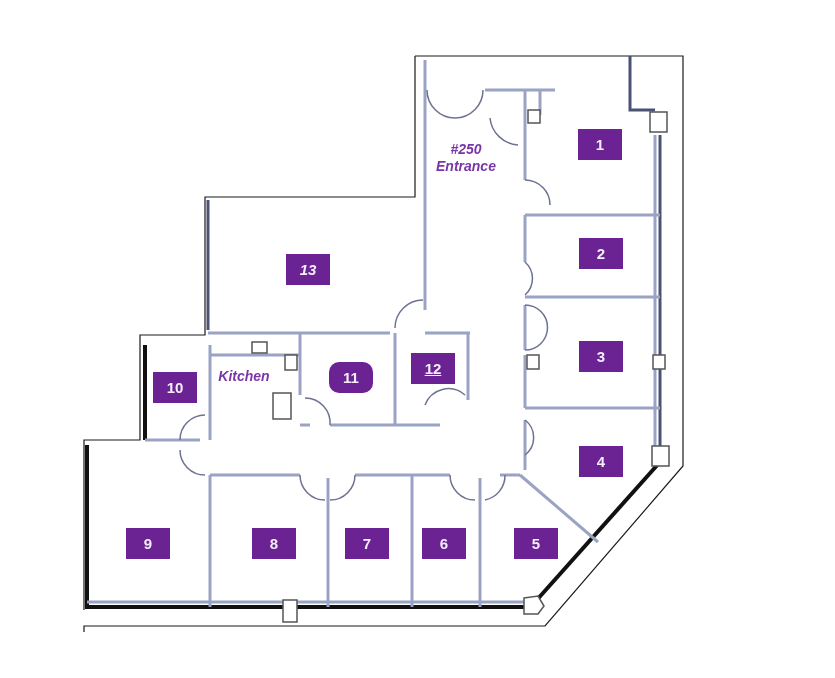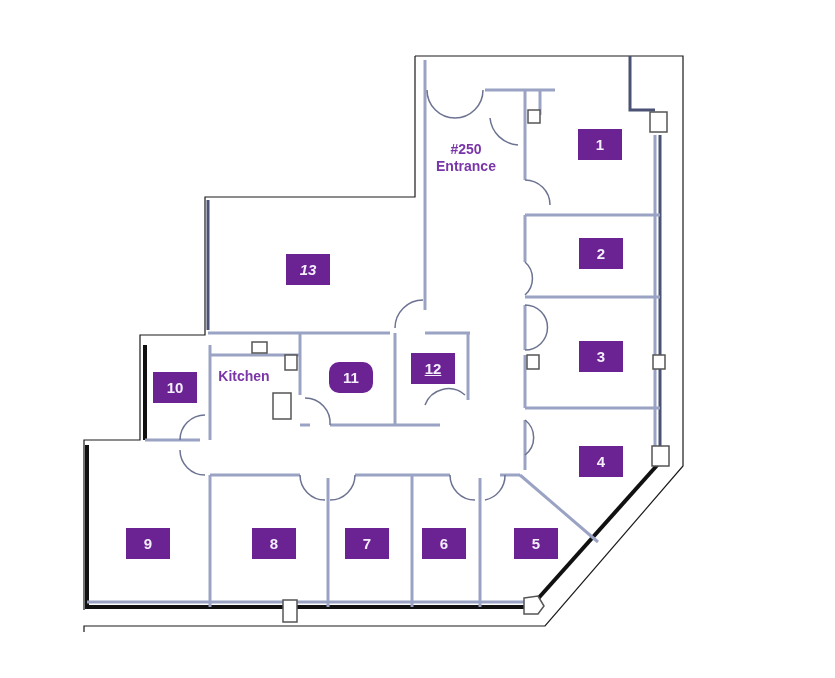--- a/index.html
+++ b/index.html
@@ -6,21 +6,21 @@
   body { width:835px; height:678px; position:relative; overflow:hidden; font-family:"Liberation Sans", sans-serif; }
   #plan { position:absolute; left:0; top:0; }
   .room-label {
     position:absolute; background:#6b2394; color:#f4eefa;
     font-family:"Liberation Sans", sans-serif; font-weight:bold; font-size:15px;
     display:flex; align-items:center; justify-content:center;
     width:44px; height:31px;
   }
   .text-label {
     position:absolute; color:#7a36a8; font-weight:bold; font-size:14px;
-    text-align:center; line-height:17px;
+    text-align:center; line-height:17px;font-style:italic;
   }
 </style>
 </head>
 <body>
 
 <svg id="plan" width="835" height="678" viewBox="0 0 835 678">
 
   <g fill="none" stroke="#1a1a1a" stroke-width="1.2">
     <polyline points="415,56 683,56 683,466 545,626 84,626 84,632"></polyline>
     <polyline points="415,56 415,197 205,197 205,335 140,335 140,440 84,440 84,610"></polyline>

